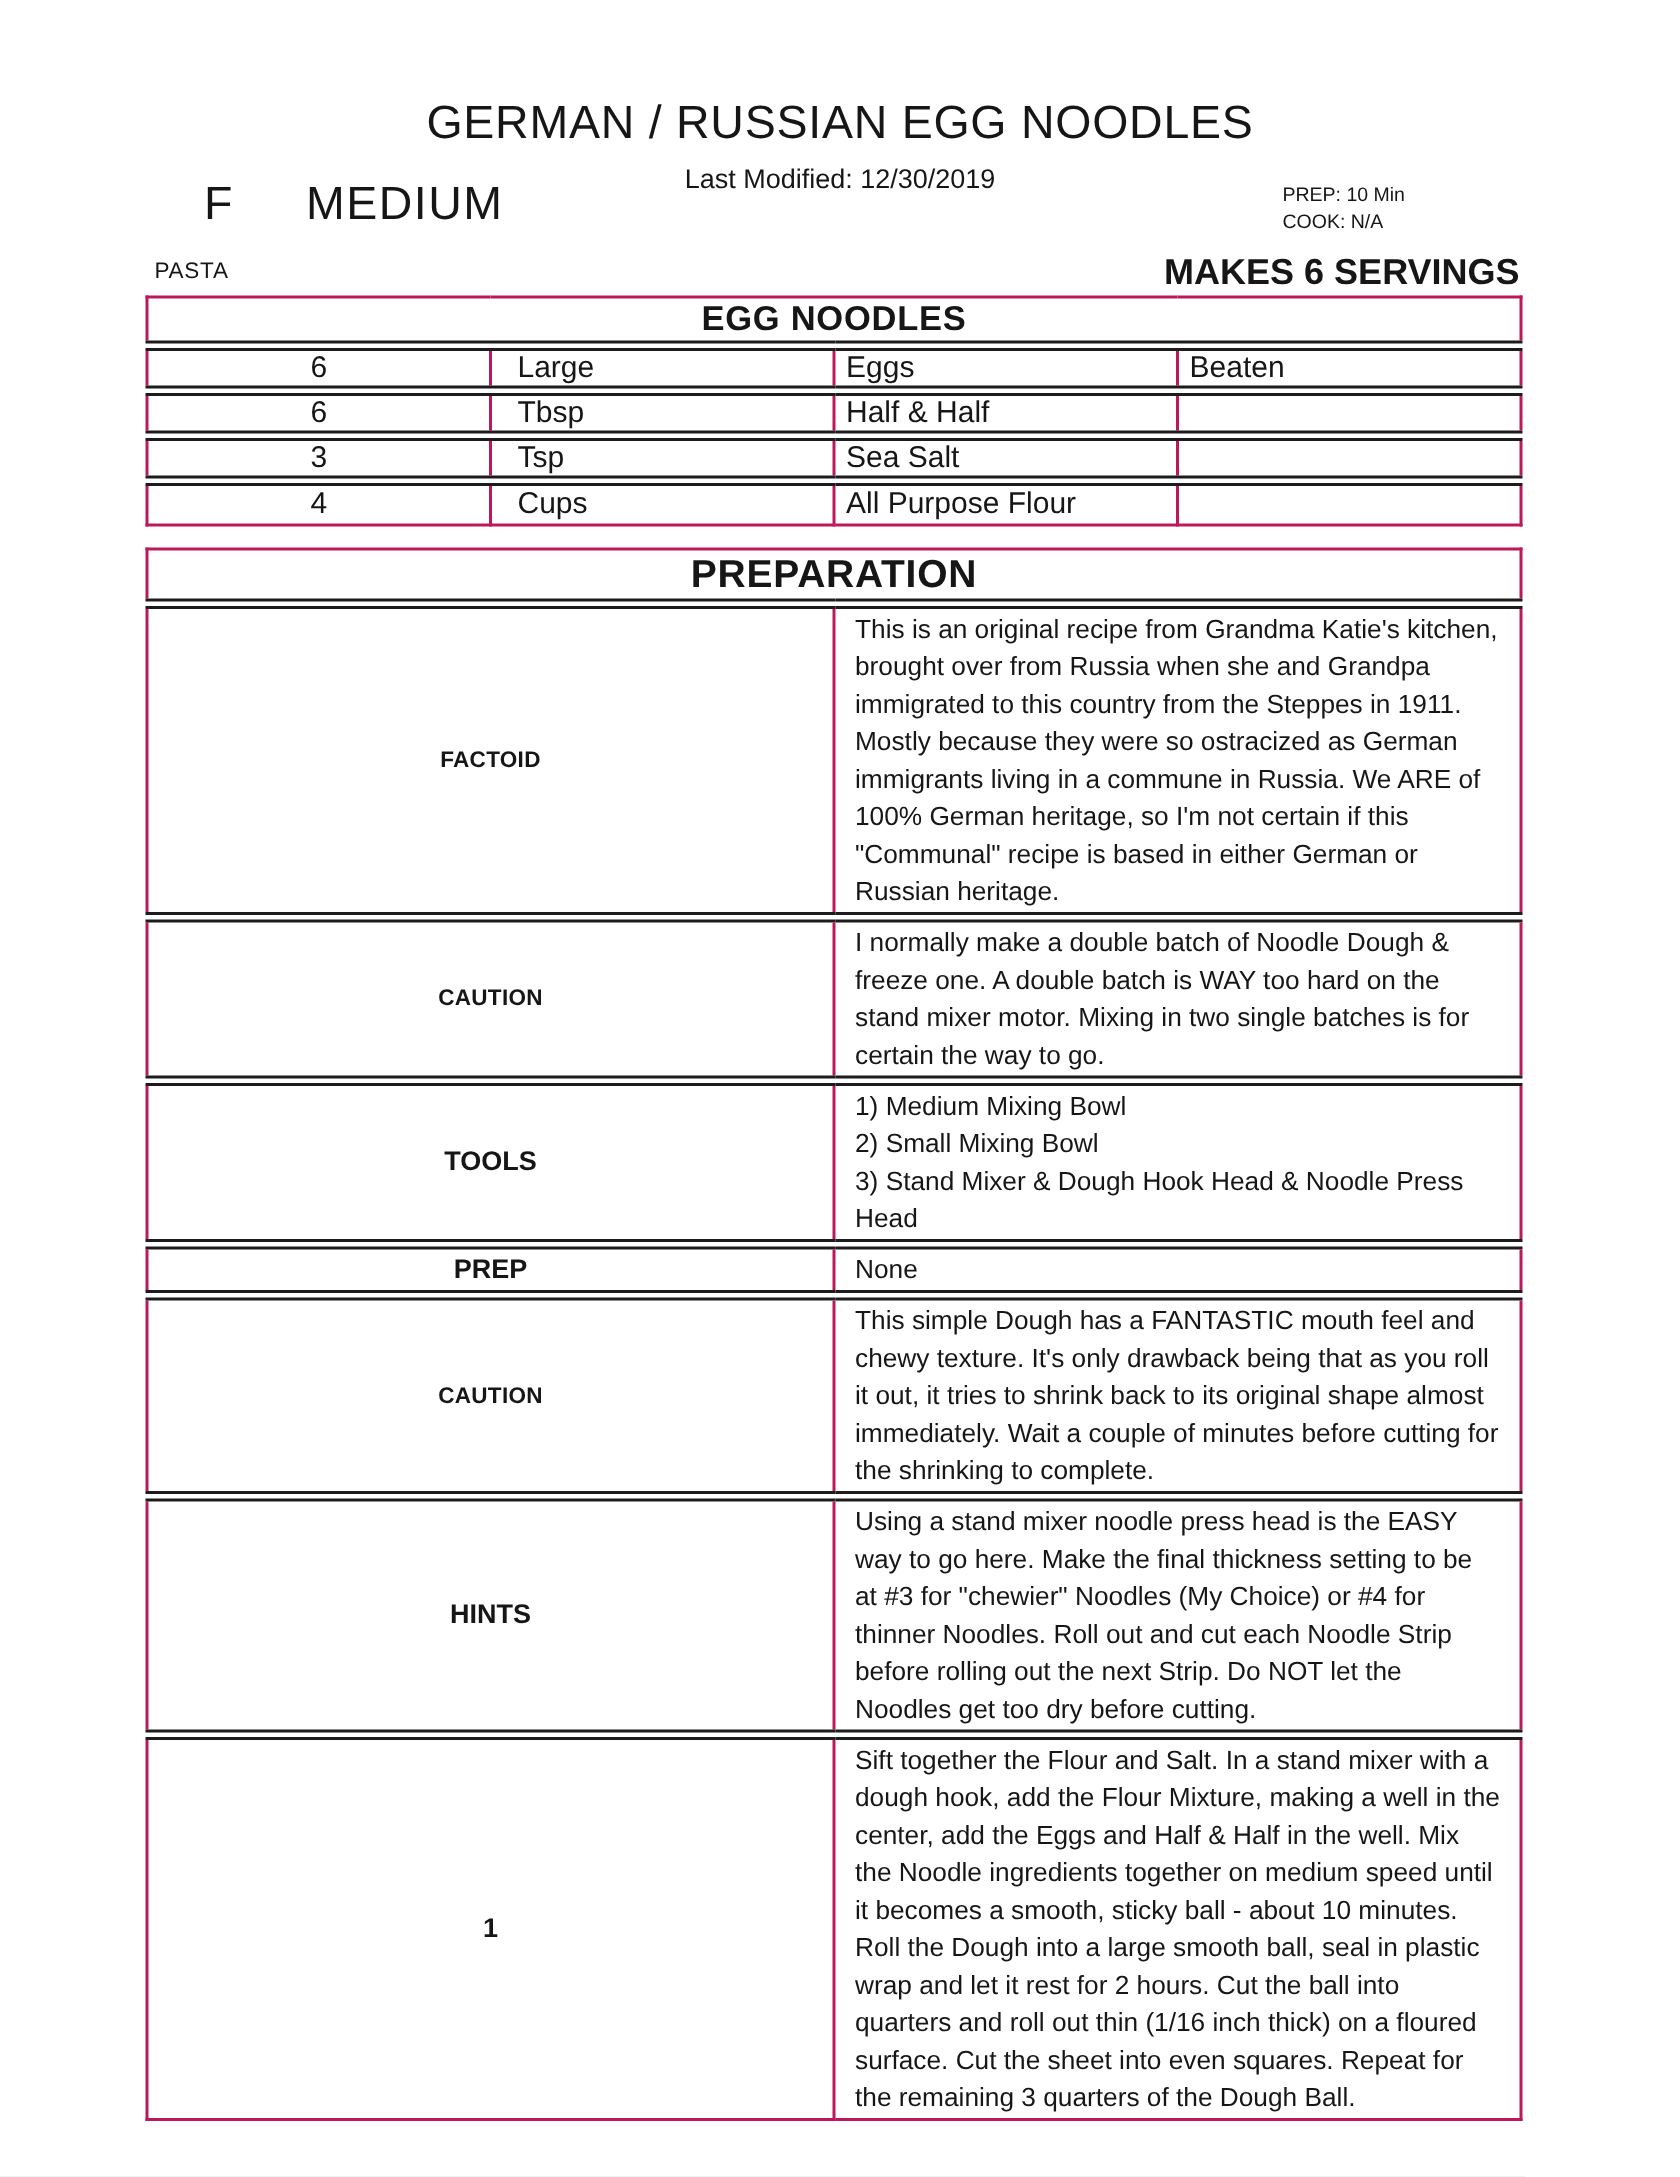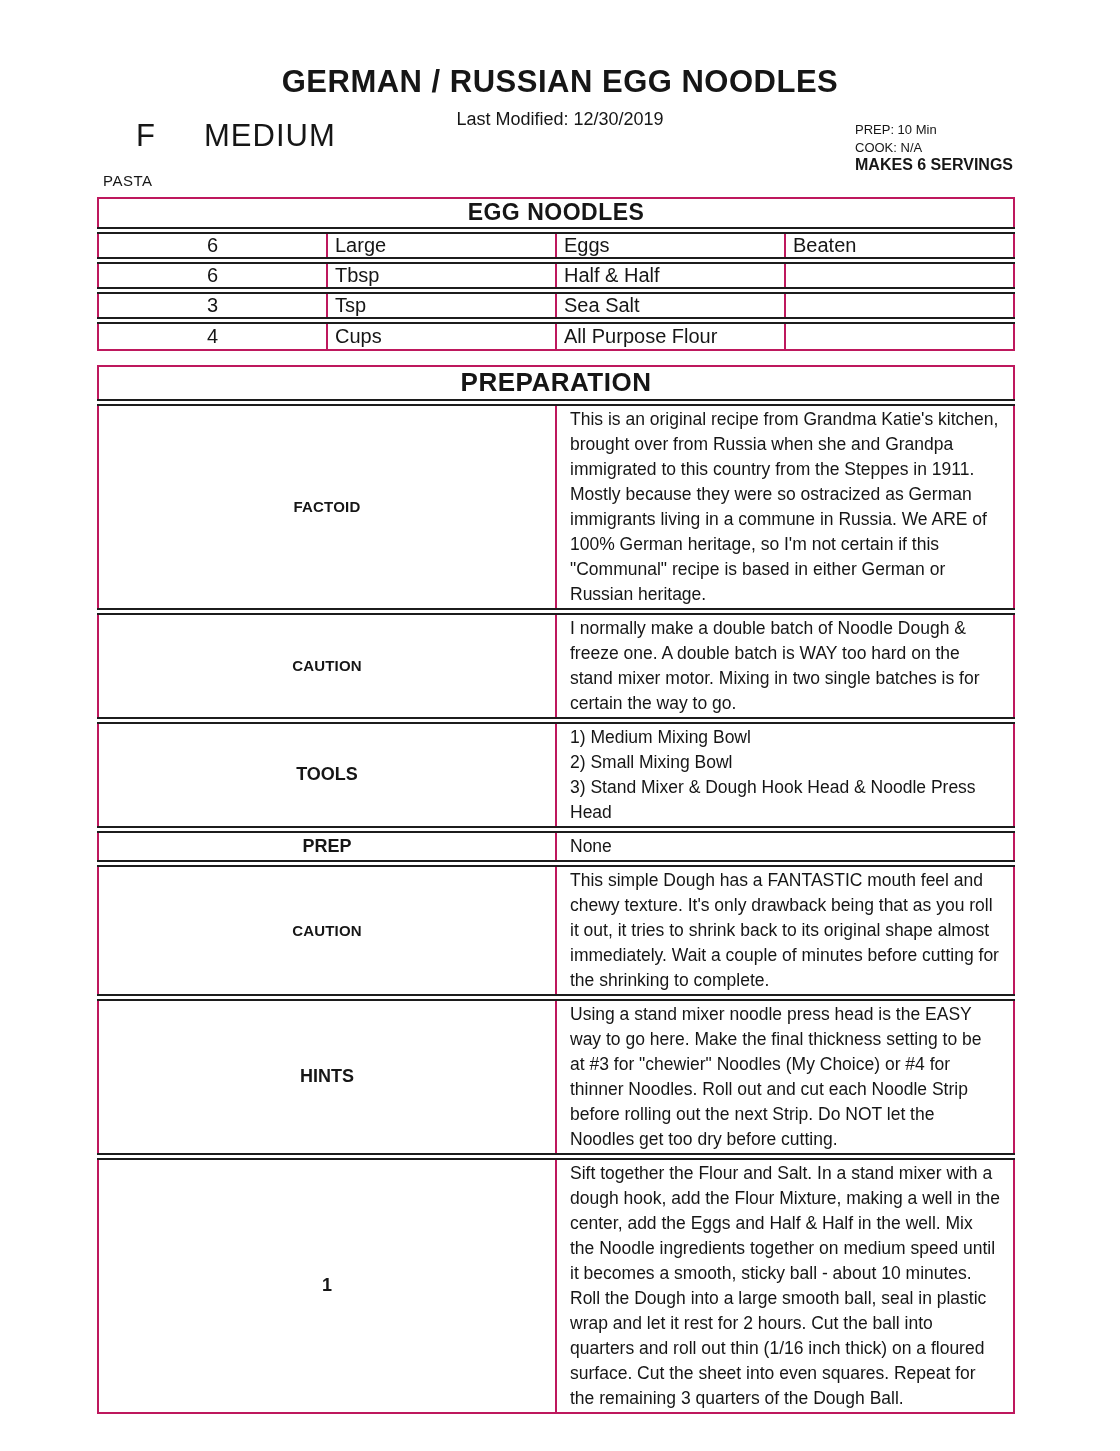--- a/index.html
+++ b/index.html
@@ -14,21 +14,21 @@
     color: #161616;
     overflow: hidden;
   }
 
   
   .title {
     position: absolute;
     top: 64px; left: 0; width: 1120px;
     text-align: center;
     font-size: 31px;
-    font-weight: bold;
+    font-weight: normal;
     letter-spacing: 0.5px;
   }
   .subtitle {
     position: absolute;
     top: 109px; left: 0; width: 1120px;
     text-align: center;
     font-size: 18px;
   }
   .flag {
     position: absolute;
@@ -49,23 +49,23 @@
     line-height: 18px;
   }
   .category {
     position: absolute;
     top: 172px; left: 103px;
     font-size: 15px;
     letter-spacing: 0.5px;
   }
   .servings {
     position: absolute;
-    top: 156px; left: 0; width: 1013px;
+    top: 168px; left: 0; width: 1013px;
     text-align: right;
-    font-size: 16px;
+    font-size: 24px;
     font-weight: bold;
   }
 
   
   table {
     border-collapse: collapse;
     table-layout: fixed;
     width: 918px;
     position: absolute;
     left: 97px;
@@ -81,21 +81,21 @@
   .ingredients { top: 197px; }
   .ingredients .thead {
     text-align: center;
     font-size: 23px;
     font-weight: bold;
     height: 32px;
     letter-spacing: 0.5px;
   }
   .ingredients td { height: 30px; font-size: 20px; }
   .ingredients .qty  { width: 101px; text-align: center; }
-  .ingredients .unit { width: 150px; padding-left: 7px; }
+  .ingredients .unit { width: 150px; padding-left: 17px; }
   .ingredients .item { width: 489px; padding-left: 7px; }
   .ingredients .note { width: 178px; padding-left: 7px; }
 
   
   .preparation { top: 365px; }
   .preparation .thead {
     text-align: center;
     font-size: 26px;
     font-weight: bold;
     height: 36px;

